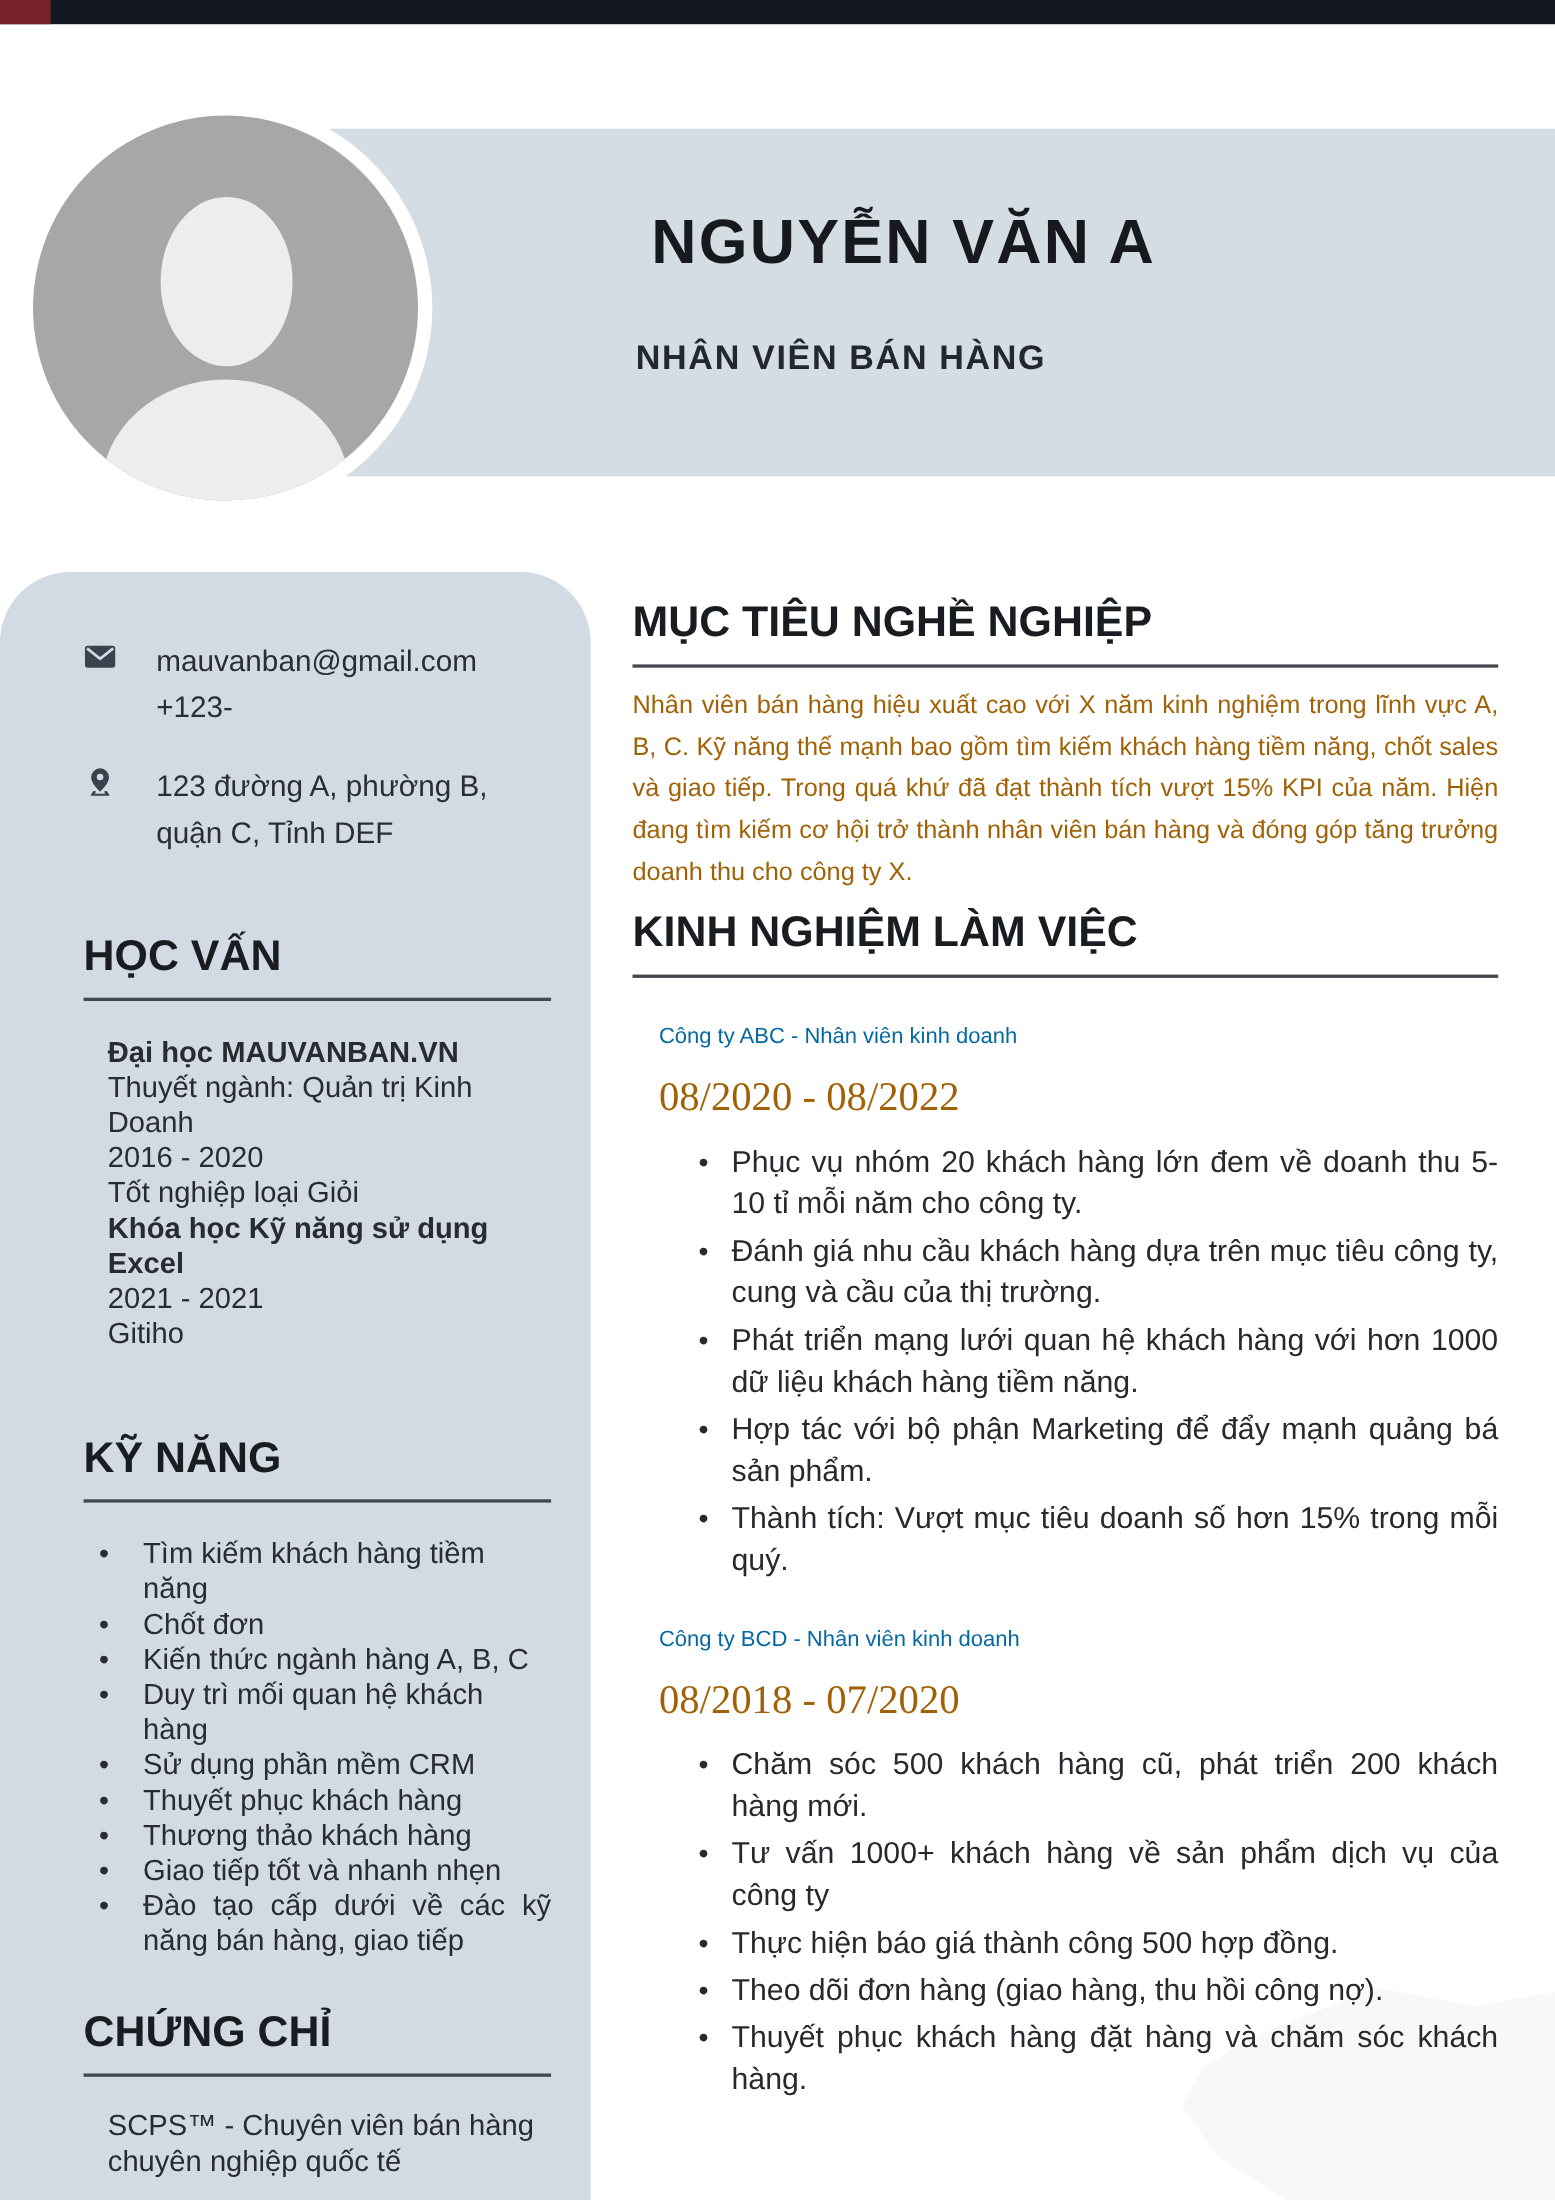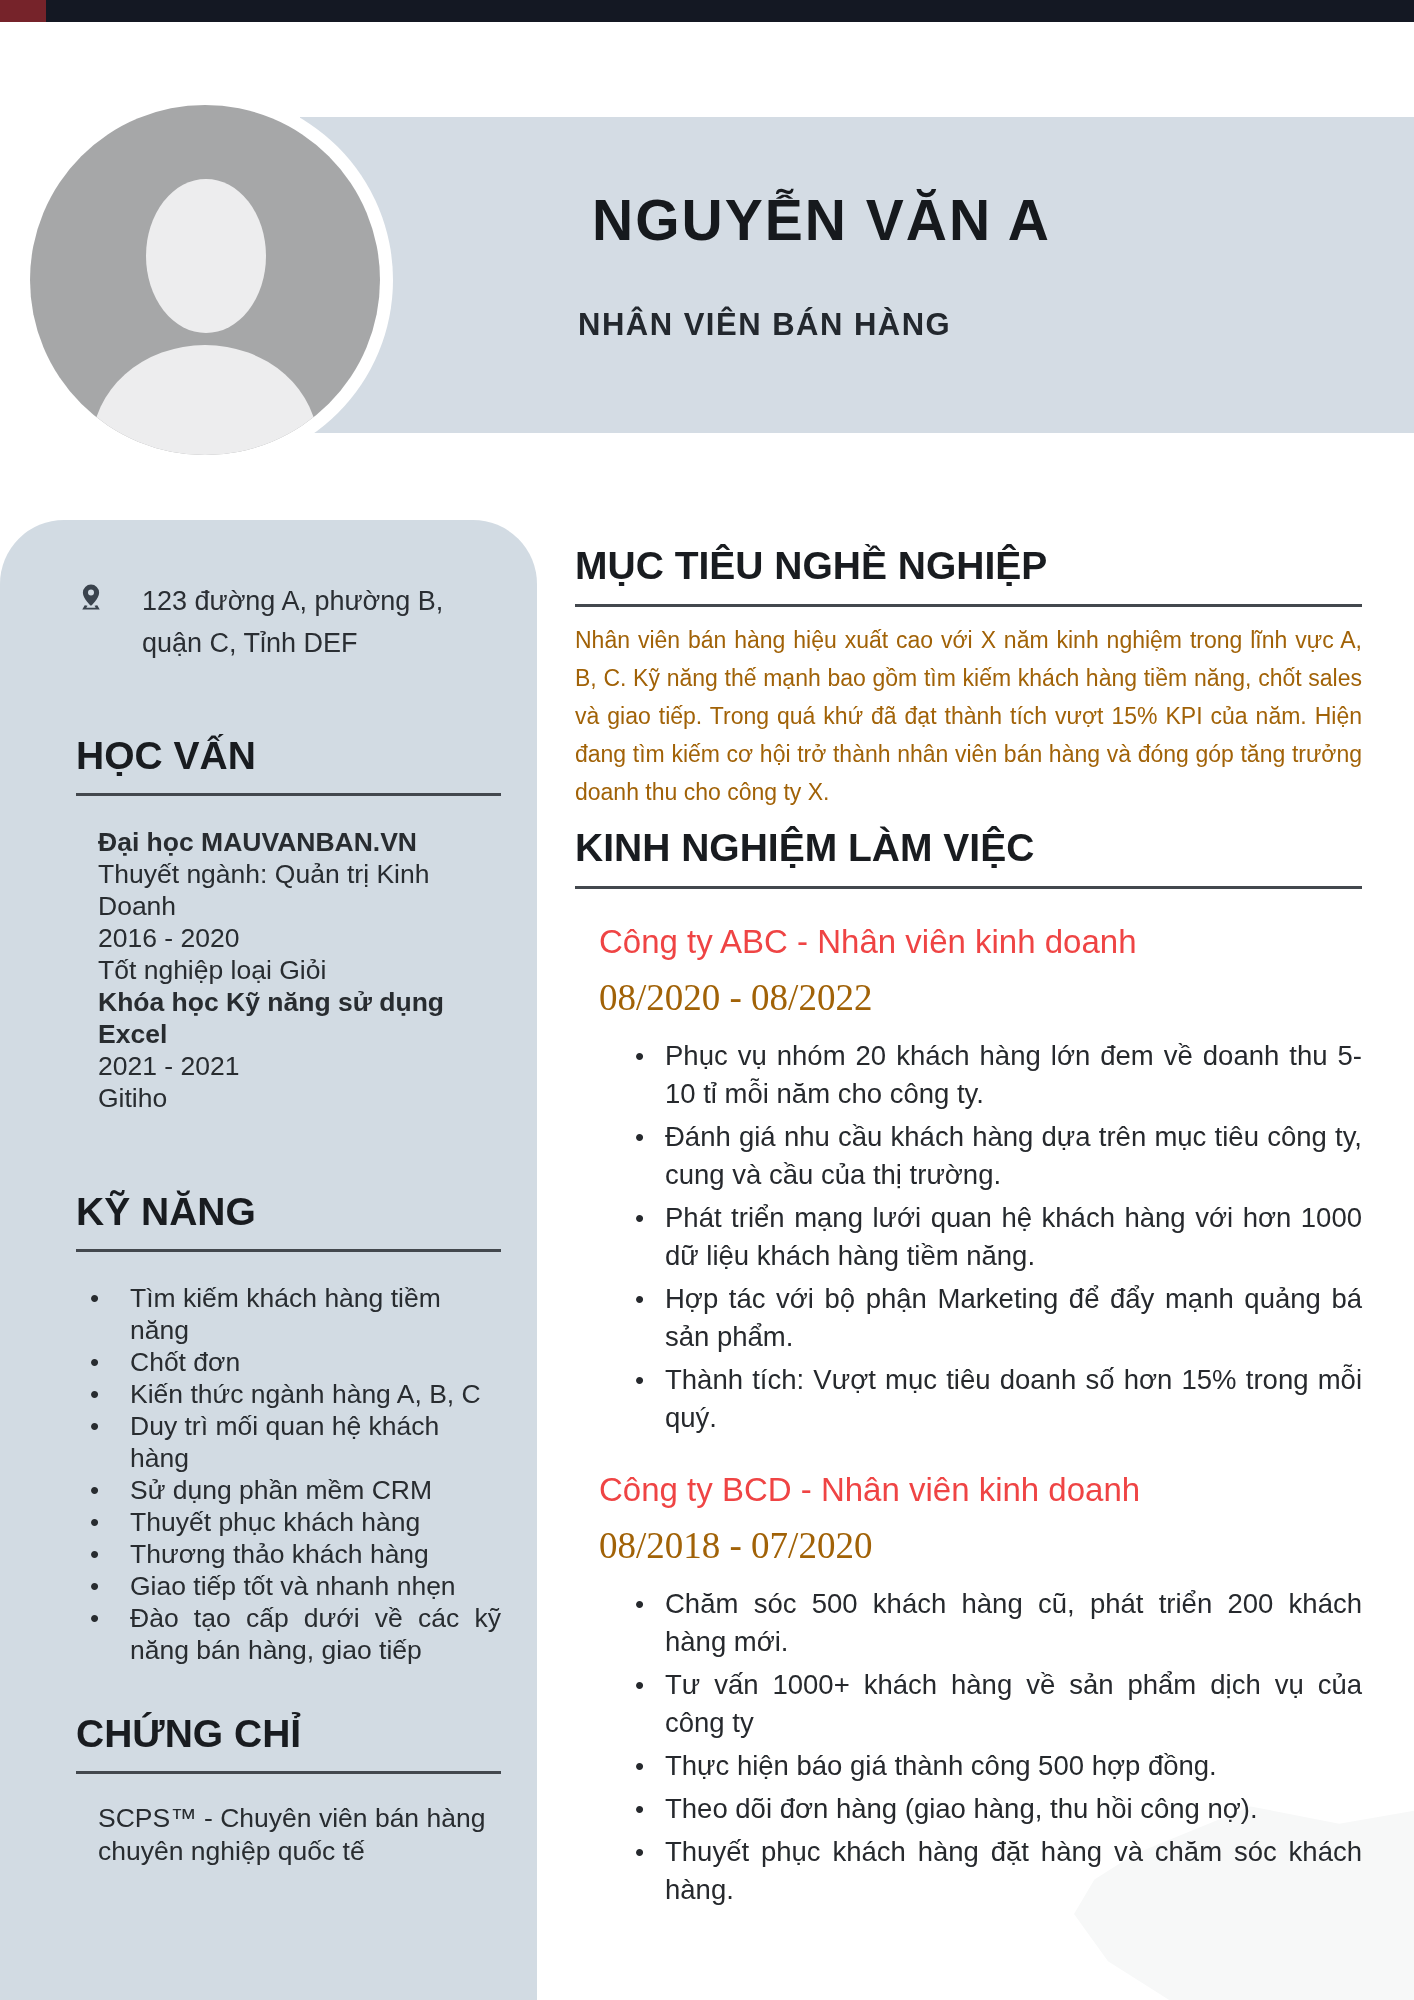--- a/index.html
+++ b/index.html
@@ -45,21 +45,21 @@
   .skill-list li.justify .s-txt{text-align:justify;}
   .cert-block{margin:28px 0 0 22px;font-size:26.5px;line-height:33px;max-width:404px;}
   .cert-block p{margin:0;}
   
   .main{position:absolute;left:575px;top:530px;width:787px;z-index:2;}
   .main-h{font-size:39px;font-weight:700;color:#191c20;line-height:1.1;}
   .h-objective{padding-top:15px;}
   .h-exp{margin-top:16px;}
   .rule-main{height:3px;background:#43484e;margin-top:16px;width:100%;}
   .objective-text{margin:14px 0 0 0;font-size:23px;line-height:38px;text-align:justify;color:#a16207;}
-  .company{margin:34px 0 0 0;padding-left:24px;font-size:33px;line-height:38px;color:#ef4444;}
+  .company{margin:34px 0 0 0;padding-left:24px;font-size:20px;line-height:38px;color:#0369a1;}
   .period{margin:18px 0 0 0;padding-left:24px;font-size:37px;line-height:38px;color:#a16207;font-family:Liberation Serif, serif;}
   .exp-list{list-style:none;margin:20px 0 0 0;padding:0;font-size:27.5px;line-height:38px;color:#26292d;}
   .exp-list li{display:flex;align-items:flex-start;margin-bottom:5px;}
   .exp-list .dot{flex:0 0 30px;margin-left:60px;font-size:26px;}
   .exp-list .b-txt{flex:1 1 auto;text-align:justify;}
   
   .watermark{
     position:absolute;right:0;bottom:0;width:340px;height:215px;background:#f7f8f8;z-index:0;
     clip-path:polygon(18% 32%,52% 10%,78% 18%,100% 12%,100% 100%,28% 100%,10% 82%,0 60%,6% 44%);
   }
@@ -78,20 +78,29 @@
   <div class="avatar">
     <div class="head"></div>
     <div class="body"></div>
   </div>
 
   <div class="name">NGUYỄN VĂN A</div>
   <div class="job-title">NHÂN VIÊN BÁN HÀNG</div>
 
   <div class="sidebar">
 
+    <div class="contact-row">
+      <span class="ico">
+        <svg viewBox="0 0 24 24">
+            <rect x="1" y="4" width="22" height="16" rx="2" fill="#3a434d"></rect>
+            <polyline points="2.5,6 12,13.5 21.5,6" fill="none" stroke="#d2dbe3" stroke-width="2"></polyline>
+          </svg>
+      </span>
+      <span class="txt">mauvanban@gmail.com +123-</span>
+    </div>
 
 
     <div class="contact-row">
       <span class="ico">
         <svg viewBox="0 0 24 24">
             <path fill="#3a434d" d="M12 2a6.5 6.5 0 0 0-6.5 6.5C5.5 13.3 12 19 12 19s6.5-5.7 6.5-10.5A6.5 6.5 0 0 0 12 2zm0 8.7a2.4 2.4 0 1 1 0-4.8 2.4 2.4 0 0 1 0 4.8z"></path>
             <path fill="#3a434d" d="M7 18.5 5 22h14l-2-3.5-2.2.4 1 1.6H8.2l1-1.6z"></path>
           </svg>
       </span>
       <span class="txt">123 đường A, phường B, quận C, Tỉnh DEF</span>

